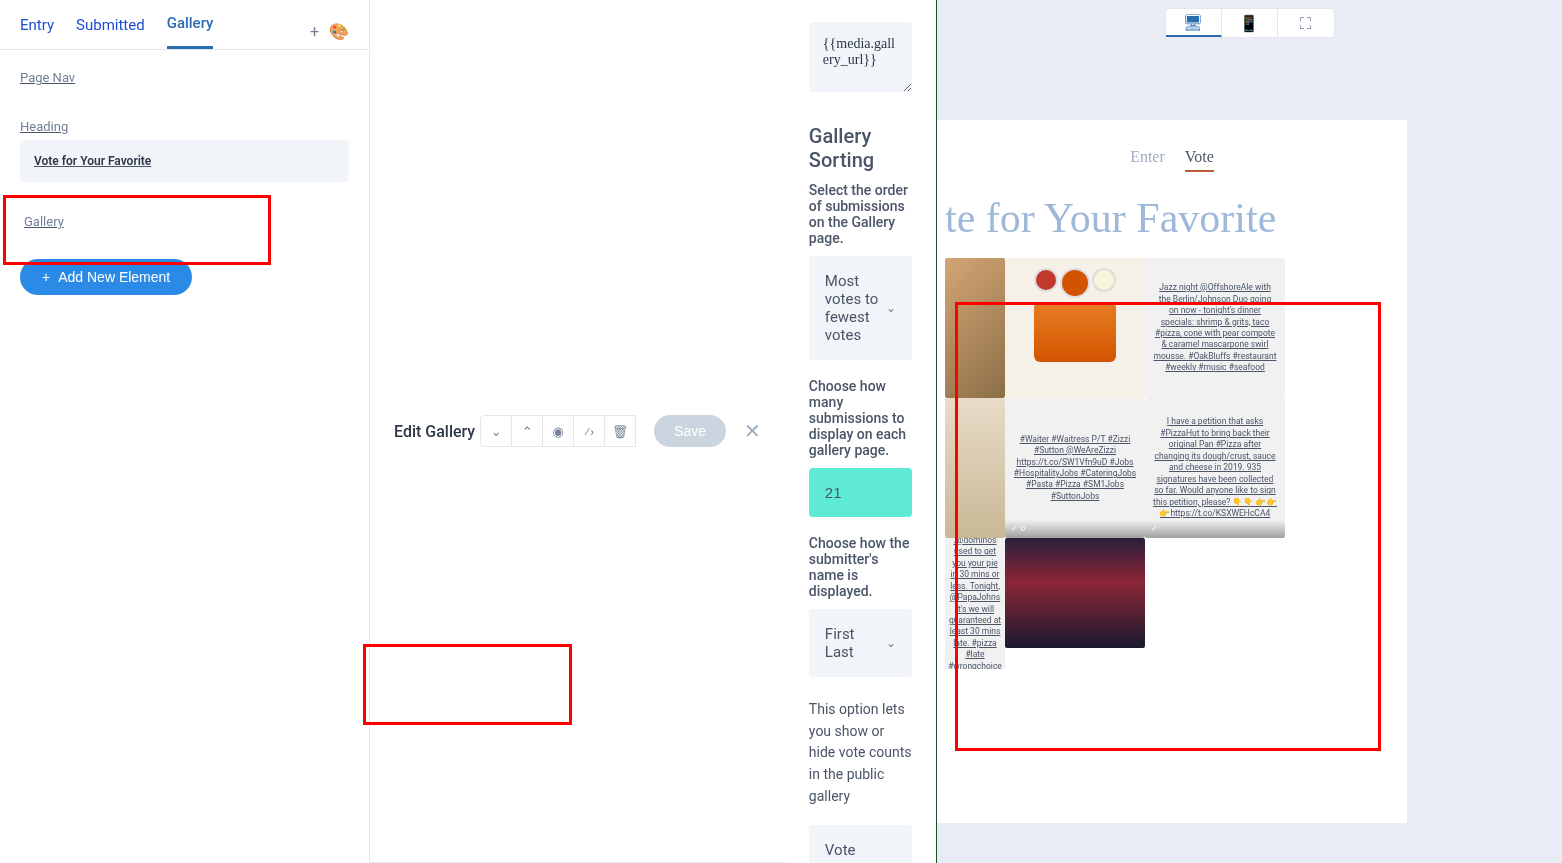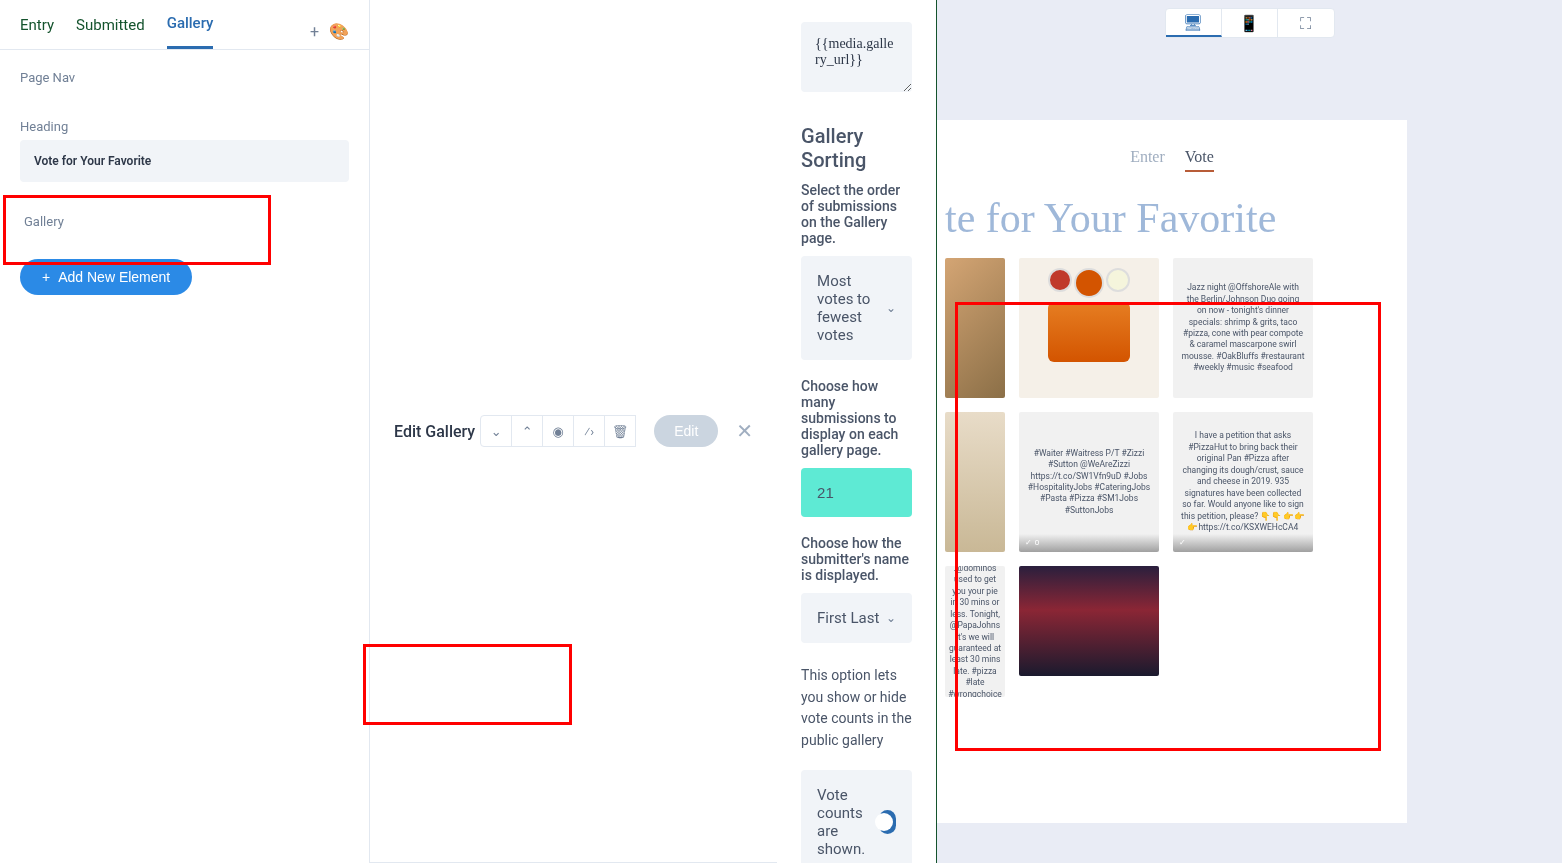--- a/index.html
+++ b/index.html
@@ -2,25 +2,25 @@
 <html><head>
 <meta charset="utf-8">
 <style>
 * { box-sizing: border-box; margin: 0; padding: 0; }
 body { font-family: -apple-system, BlinkMacSystemFont, 'Segoe UI', Roboto, sans-serif; background: #fff; color: #4a5568; overflow: hidden; }
 .app { display: flex; height: 863px; width: 1562px; }
 
 
 .left-panel { width: 370px; border-right: 1px solid #e2e8f0; display: flex; flex-direction: column; }
 .tabs { display: flex; align-items: center; padding: 14px 20px 0; border-bottom: 1px solid #e2e8f0; gap: 22px; }
-.tab { padding-bottom: 14px; font-size: 15px; color: #14532d; cursor: pointer; }
+.tab { padding-bottom: 14px; font-size: 15px; color: #1d4ed8; cursor: pointer; }
 .tab.active { color: #2b6cb0; border-bottom: 3px solid #2b6cb0; font-weight: 500; }
 .tab-actions { margin-left: auto; display: flex; gap: 10px; color: #718096; }
 
-.side-content { padding: 20px; }
+.side-content { padding: 20px; text-decoration: underline; }
 .side-label { font-size: 13px; color: #718096; margin-bottom: 6px; }
 .heading-box { background: #f1f4f8; border-radius: 4px; padding: 14px; font-size: 12px; font-weight: 600; color: #2d3748; margin-bottom: 12px; }
 .gallery-item { font-size: 13px; color: #718096; padding: 20px 4px; }
 .add-btn { background: #2b8ae6; color: #fff; border: none; border-radius: 20px; padding: 10px 22px; font-size: 14px; display: inline-flex; align-items: center; gap: 8px; cursor: pointer; margin-top: 10px; }
 
 
 .editor { width: 567px; border-right: 1px solid #14532d; display: flex; flex-direction: row; }
 .editor-header { display: flex; align-items: center; padding: 18px 24px; border-bottom: 1px solid #e2e8f0; gap: 6px; }
 .editor-title { font-size: 16px; color: #2d3748; font-weight: 500; }
 .editor-actions { margin-left: auto; display: flex; align-items: center; gap: 0; }
@@ -49,21 +49,21 @@
 .preview-area { flex: 1; background: #e9ecf5; position: relative; }
 .device-bar { position: absolute; top: 8px; left: 50%; transform: translateX(-50%); display: flex; background: #fff; border: 1px solid #e2e8f0; border-radius: 4px; }
 .device-btn { width: 56px; height: 28px; display: flex; align-items: center; justify-content: center; color: #718096; cursor: pointer; border-right: 1px solid #e2e8f0; }
 .device-btn:last-child { border-right: none; }
 .device-btn.active { color: #2b6cb0; border-bottom: 2px solid #2b6cb0; }
 
 .preview-frame { position: absolute; top: 120px; bottom: 40px; left: 0; right: 155px; background: #fff; overflow: hidden; }
 .pf-tabs { display: flex; gap: 20px; justify-content: center; padding: 28px 0 8px; font-family: Georgia, serif; color: #a0aec0; font-size: 16px; }
 .pf-tab.active { color: #4a5568; border-bottom: 2px solid #b85c38; padding-bottom: 4px; }
 .pf-heading { font-family: Georgia, serif; font-size: 42px; color: #9fb8d9; text-align: left; margin: 14px 0 16px; padding-left: 8px; font-weight: 400; }
-.gallery-grid { display: grid; grid-template-columns: 60px 140px 140px; gap: 14px; padding: 0 0 0 8px; }
+.gallery-grid { display: grid; grid-template-columns: 60px 140px 140px; padding: 0 0 0 8px; text-decoration: underline; }
 .card { background: #f1f1f1; height: 140px; border-radius: 2px; position: relative; overflow: hidden; font-size: 9px; color: #4a5568; display: flex; align-items: center; justify-content: center; text-align: center; padding: 8px; line-height: 1.35; }
 .card.img1 { background: linear-gradient(135deg, #d4a574, #8b6f47); }
 .card.img2 { background: #f5f0e8; display:flex; align-items:flex-start; justify-content:center; padding-top:10px; }
 .card.img4 { background: linear-gradient(#e8dcc8, #c9b896); }
 .card.img9 { background: linear-gradient(180deg, #2a1f3d 0%, #8b2635 40%, #1a1a2e 100%); }
 .card-footer { position: absolute; bottom: 0; left: 0; right: 0; height: 18px; background: linear-gradient(transparent, rgba(80,80,80,0.5)); font-size: 8px; color: #fff; display: flex; align-items: center; padding: 0 6px; gap: 3px; }
 .cf-text { font-size: 8px; }
 .dish { display: flex; gap: 2px; }
 .bowl { width: 24px; height: 24px; border-radius: 50%; border: 2px solid #ddd; }
 .b1 { background: #c0392b; }
@@ -118,21 +118,21 @@
           </div>
         <div class="icon-btn">
             <span>◉</span>
           </div>
         <div class="icon-btn">
             <span>⁄›</span>
           </div>
         <div class="icon-btn">
             <span>🗑</span>
           </div>
-        <button class="save-btn">Edit</button>
+        <button class="save-btn">Save</button>
         <div class="close-x"><span>✕</span></div>
       </div>
     </div>
     <div class="editor-body">
       <textarea class="textarea" style="">{{media.gallery_url}}</textarea>
 
       <div class="section-title">Gallery Sorting</div>
 
       <div class="field-label">Select the order of submissions on the Gallery page.</div>
       <div class="select-box">

